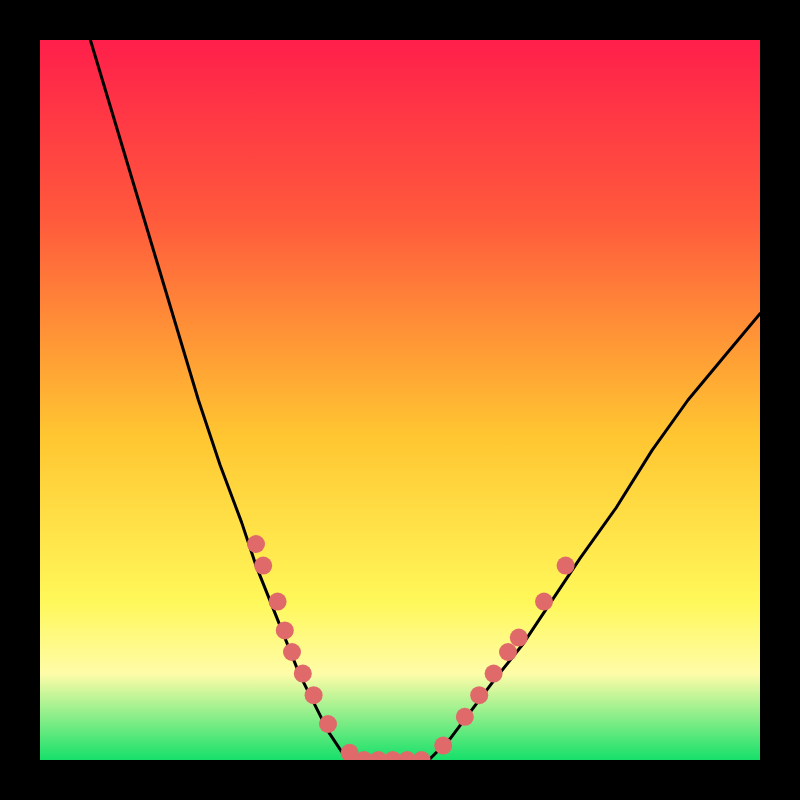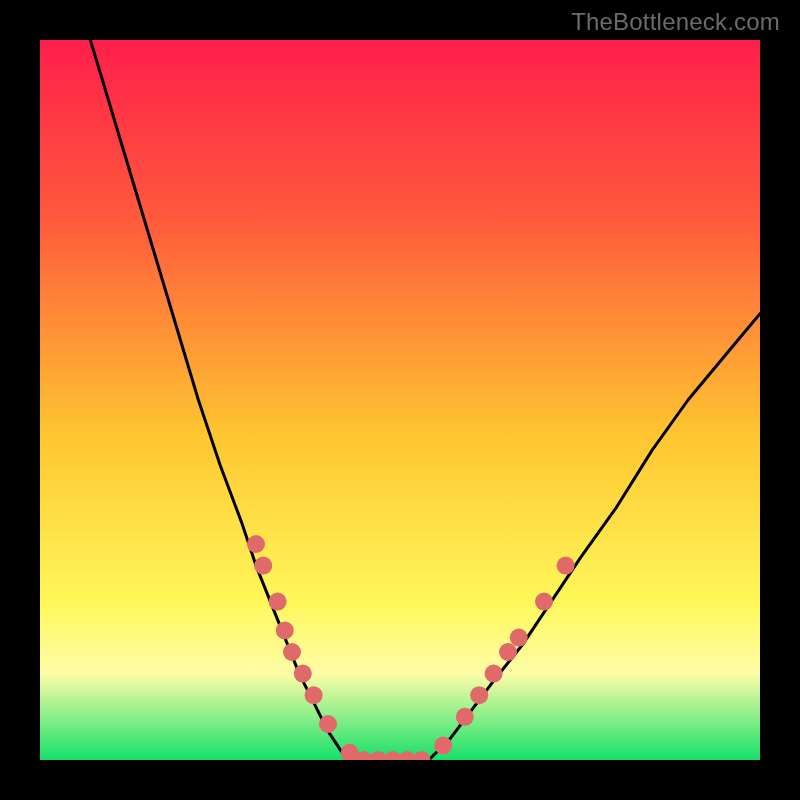--- a/index.html
+++ b/index.html
@@ -86,14 +86,13 @@
         <circle cx="403.2" cy="705.6" r="9" fill="#e06a6a"></circle>
         <circle cx="424.8" cy="676.8" r="9" fill="#e06a6a"></circle>
         <circle cx="439.2" cy="655.2" r="9" fill="#e06a6a"></circle>
         <circle cx="453.6" cy="633.6" r="9" fill="#e06a6a"></circle>
         <circle cx="468.0" cy="612.0" r="9" fill="#e06a6a"></circle>
         <circle cx="478.8" cy="597.6" r="9" fill="#e06a6a"></circle>
         <circle cx="504.0" cy="561.6" r="9" fill="#e06a6a"></circle>
         <circle cx="525.6" cy="525.6" r="9" fill="#e06a6a"></circle>
       </svg>
   </div>
-  <div class="watermark">TheBottleneck.com</div>
 </div>
 
 </body></html>

